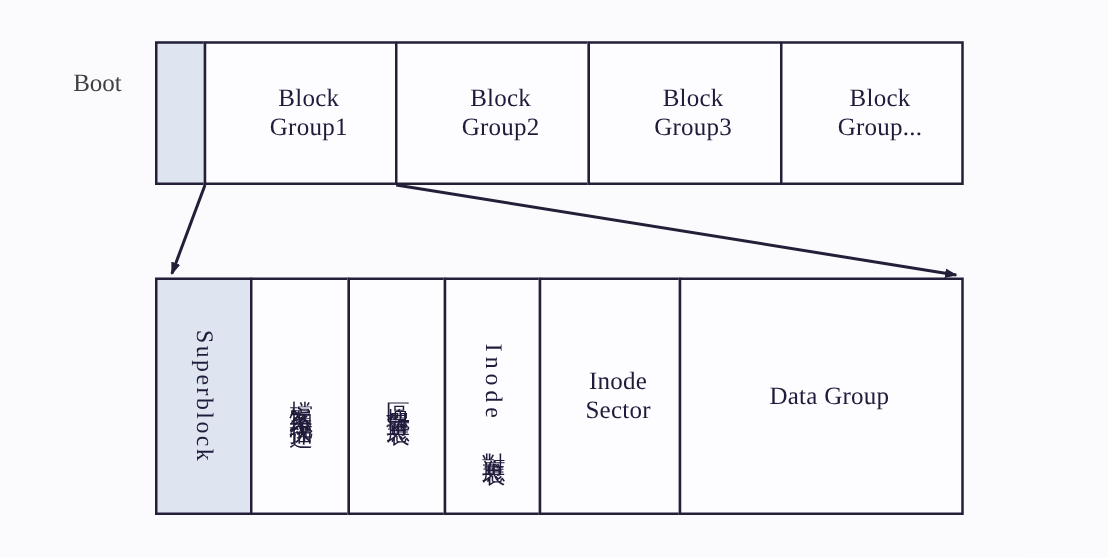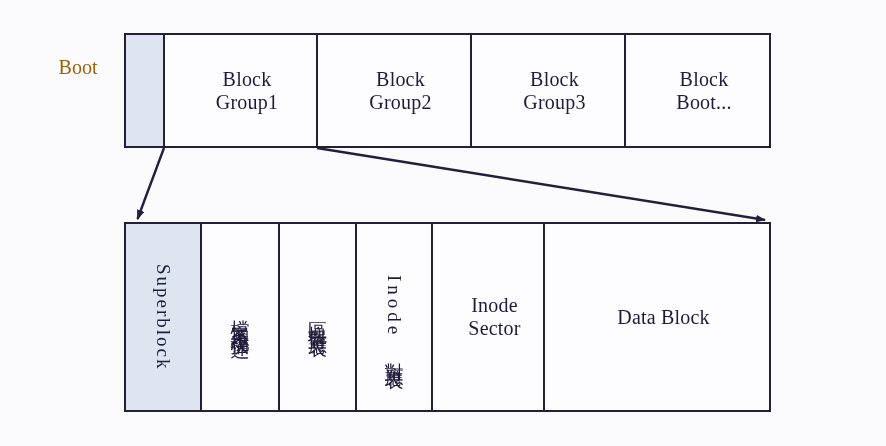--- a/index.html
+++ b/index.html
@@ -40,21 +40,21 @@
   .label-two-line span { display: block; margin-left: 13px; }
 
   
   #boot-sector-label {
     position: absolute;
     left: 30px;
     top: 52px;
     width: 96px;
     text-align: center;
     font-size: 20px;
-    color: #a16207;
+    color: #404040;
     line-height: 1.5;
   }
   #boot-sector-label span { display: block; }
 
   
   .vtext {
     writing-mode: vertical-rl;
     text-orientation: mixed;
     font-size: 19px;
     letter-spacing: 2px;
@@ -102,21 +102,21 @@
   <div class="cell" style="left:470px; top:33px; width:156px; height:115px;">
     <div class="label-two-line">
       <span>Block</span>
       <span>Group3</span>
     </div>
   </div>
 
   <div class="cell" style="left:624px; top:33px; width:147px; height:115px;">
     <div class="label-two-line">
       <span>Block</span>
-      <span>Boot...</span>
+      <span>Group...</span>
     </div>
   </div>
 
   <div class="cell shaded" style="left:124px; top:222px; width:78px; height:190px;">
     <div class="vtext">Superblock</div>
   </div>
 
   <div class="cell" style="left:200px; top:222px; width:80px; height:190px;">
     <div class="vtext cjk">檔案系統描述</div>
   </div>
@@ -131,21 +131,21 @@
 
   <div class="cell" style="left:431px; top:222px; width:114px; height:190px;">
     <div class="label-two-line">
       <span>Inode</span>
       <span>Sector</span>
     </div>
   </div>
 
   <div class="cell" style="left:543px; top:222px; width:228px; height:190px;">
     <div class="label-two-line">
-      <span>Data Block</span>
+      <span>Data Group</span>
     </div>
   </div>
 
   <svg id="arrows" viewBox="0 0 886 446">
     <defs>
       <marker id="ah" markerWidth="11" markerHeight="11" refX="9" refY="4.2" orient="auto" markerUnits="userSpaceOnUse">
         <path d="M0,0.4 L10,4.2 L0,8.0 Z" fill="#231f38"></path>
       </marker>
     </defs>
 

